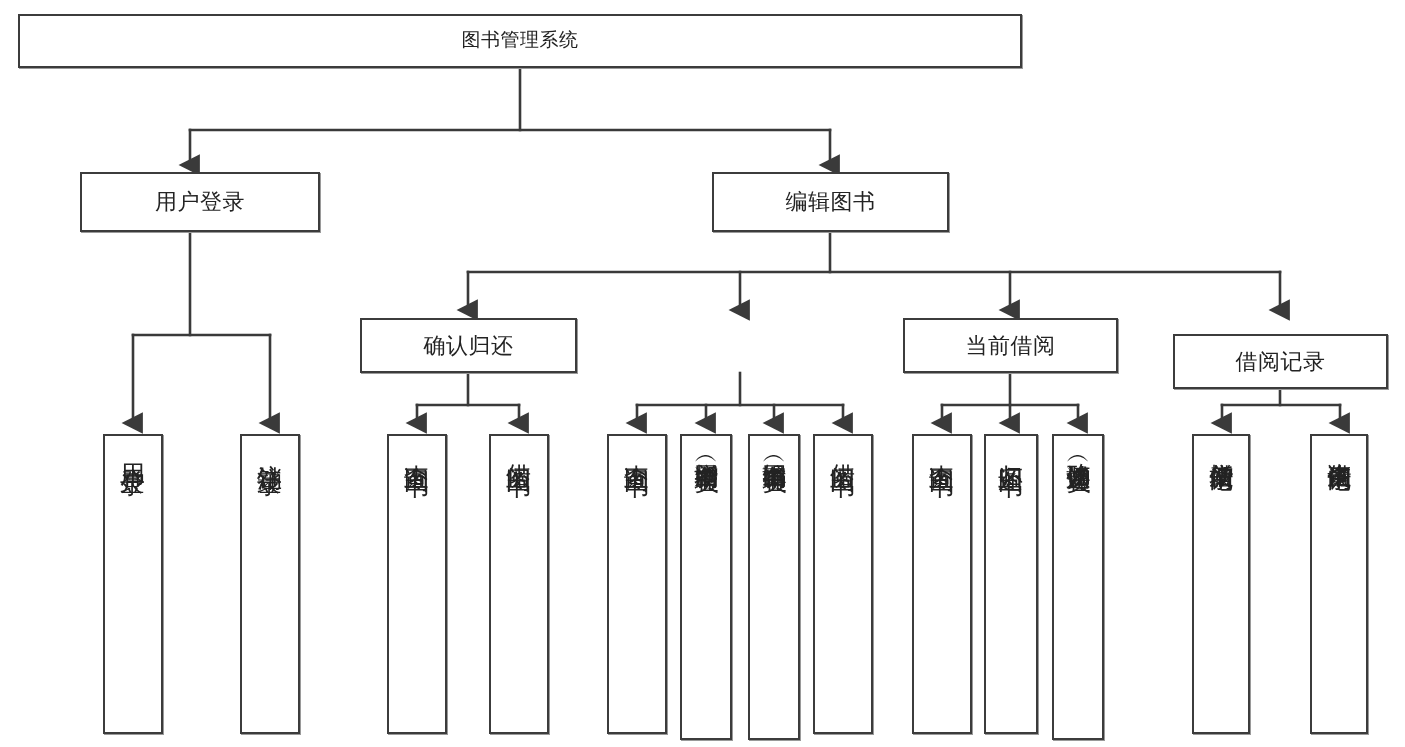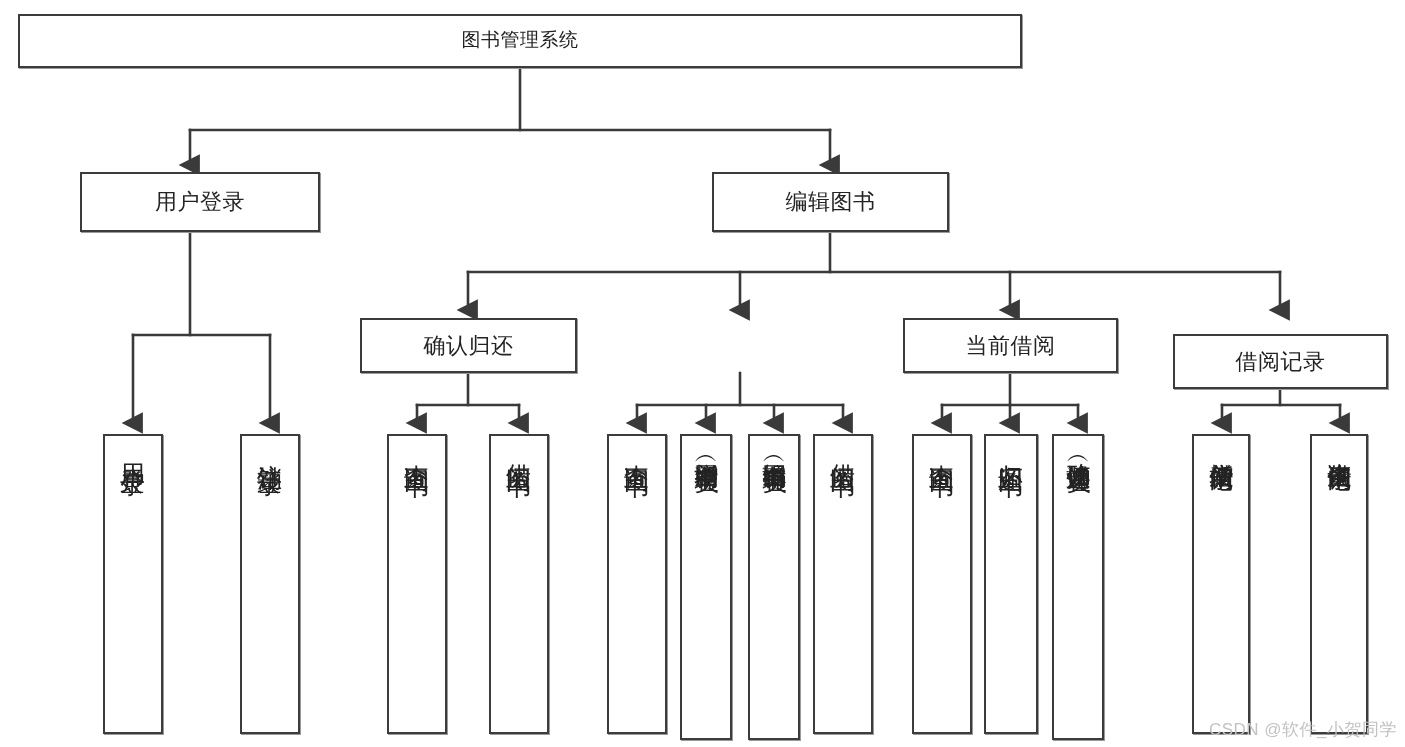--- a/index.html
+++ b/index.html
@@ -196,15 +196,14 @@
     <span class="node-label">确认归还（管理员）</span>
   </div>
 
   <div class="node vertical tall-text" style="left:1192px; top:434px; width:58px; height:300px;">
     <span class="node-label">新增借阅记录</span>
   </div>
   <div class="node vertical tall-text" style="left:1310px; top:434px; width:58px; height:300px;">
     <span class="node-label">查询借阅记录</span>
   </div>
 
-  <div class="watermark">CSDN @软件_小贺同学</div>
 
 </div>
 
 </body></html>

